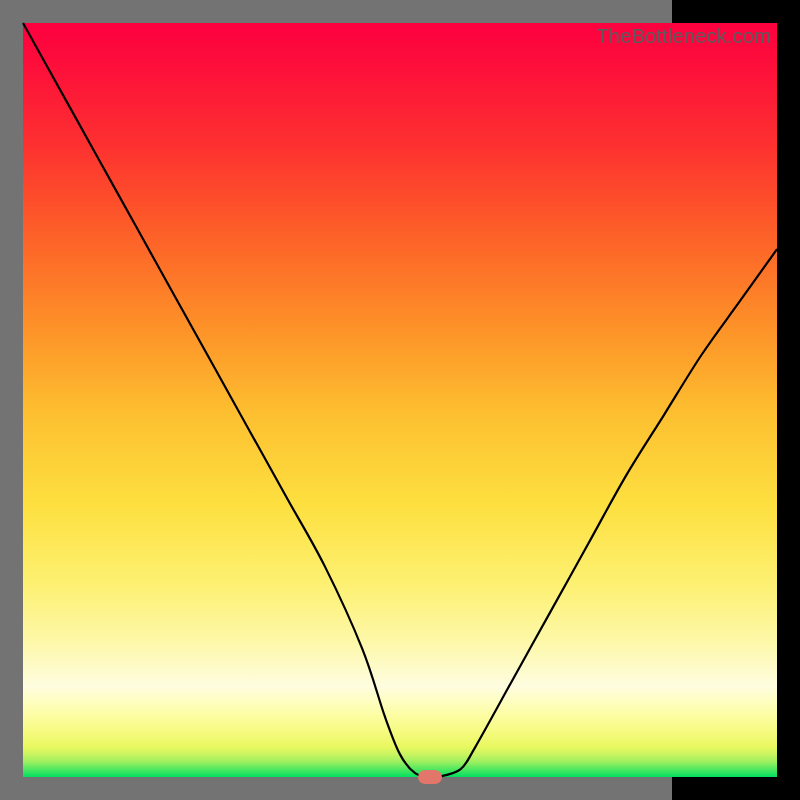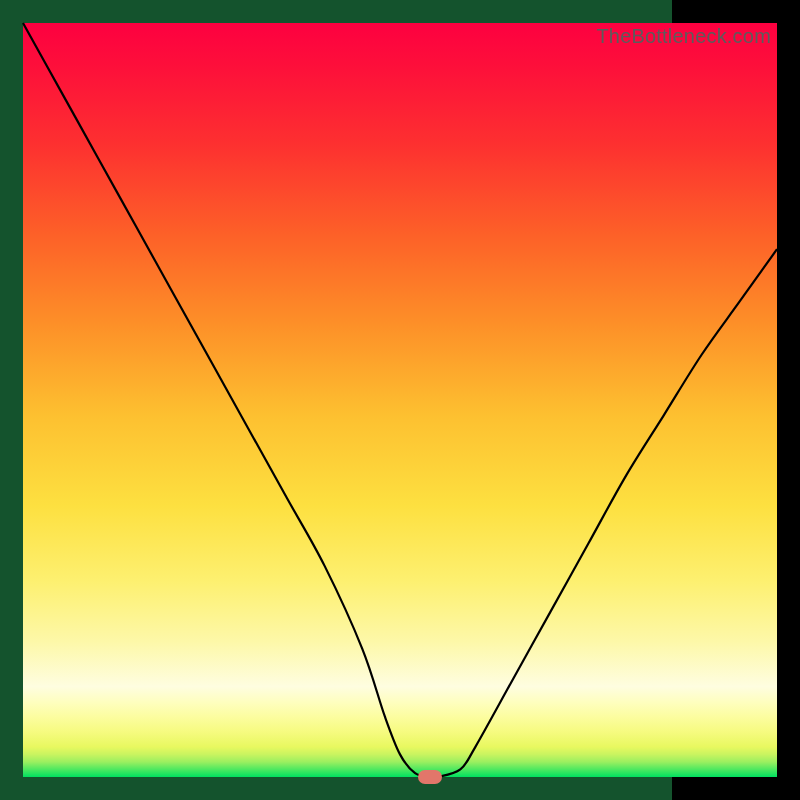--- a/index.html
+++ b/index.html
@@ -10,21 +10,21 @@
     background: #000;
     overflow: hidden;
     font-family: Arial, Helvetica, sans-serif;
   }
   .frame {
     position: absolute;
     left: 0;
     top: 0;
     width: 672px;
     height: 800px;
-    background: #14532d;
+    background: #737373;
   }
   .plot {
     position: absolute;
     left: 23px;
     top: 23px;
     width: 754px;
     height: 754px;
     
     background: linear-gradient(to top,
       #00e060 0%,

